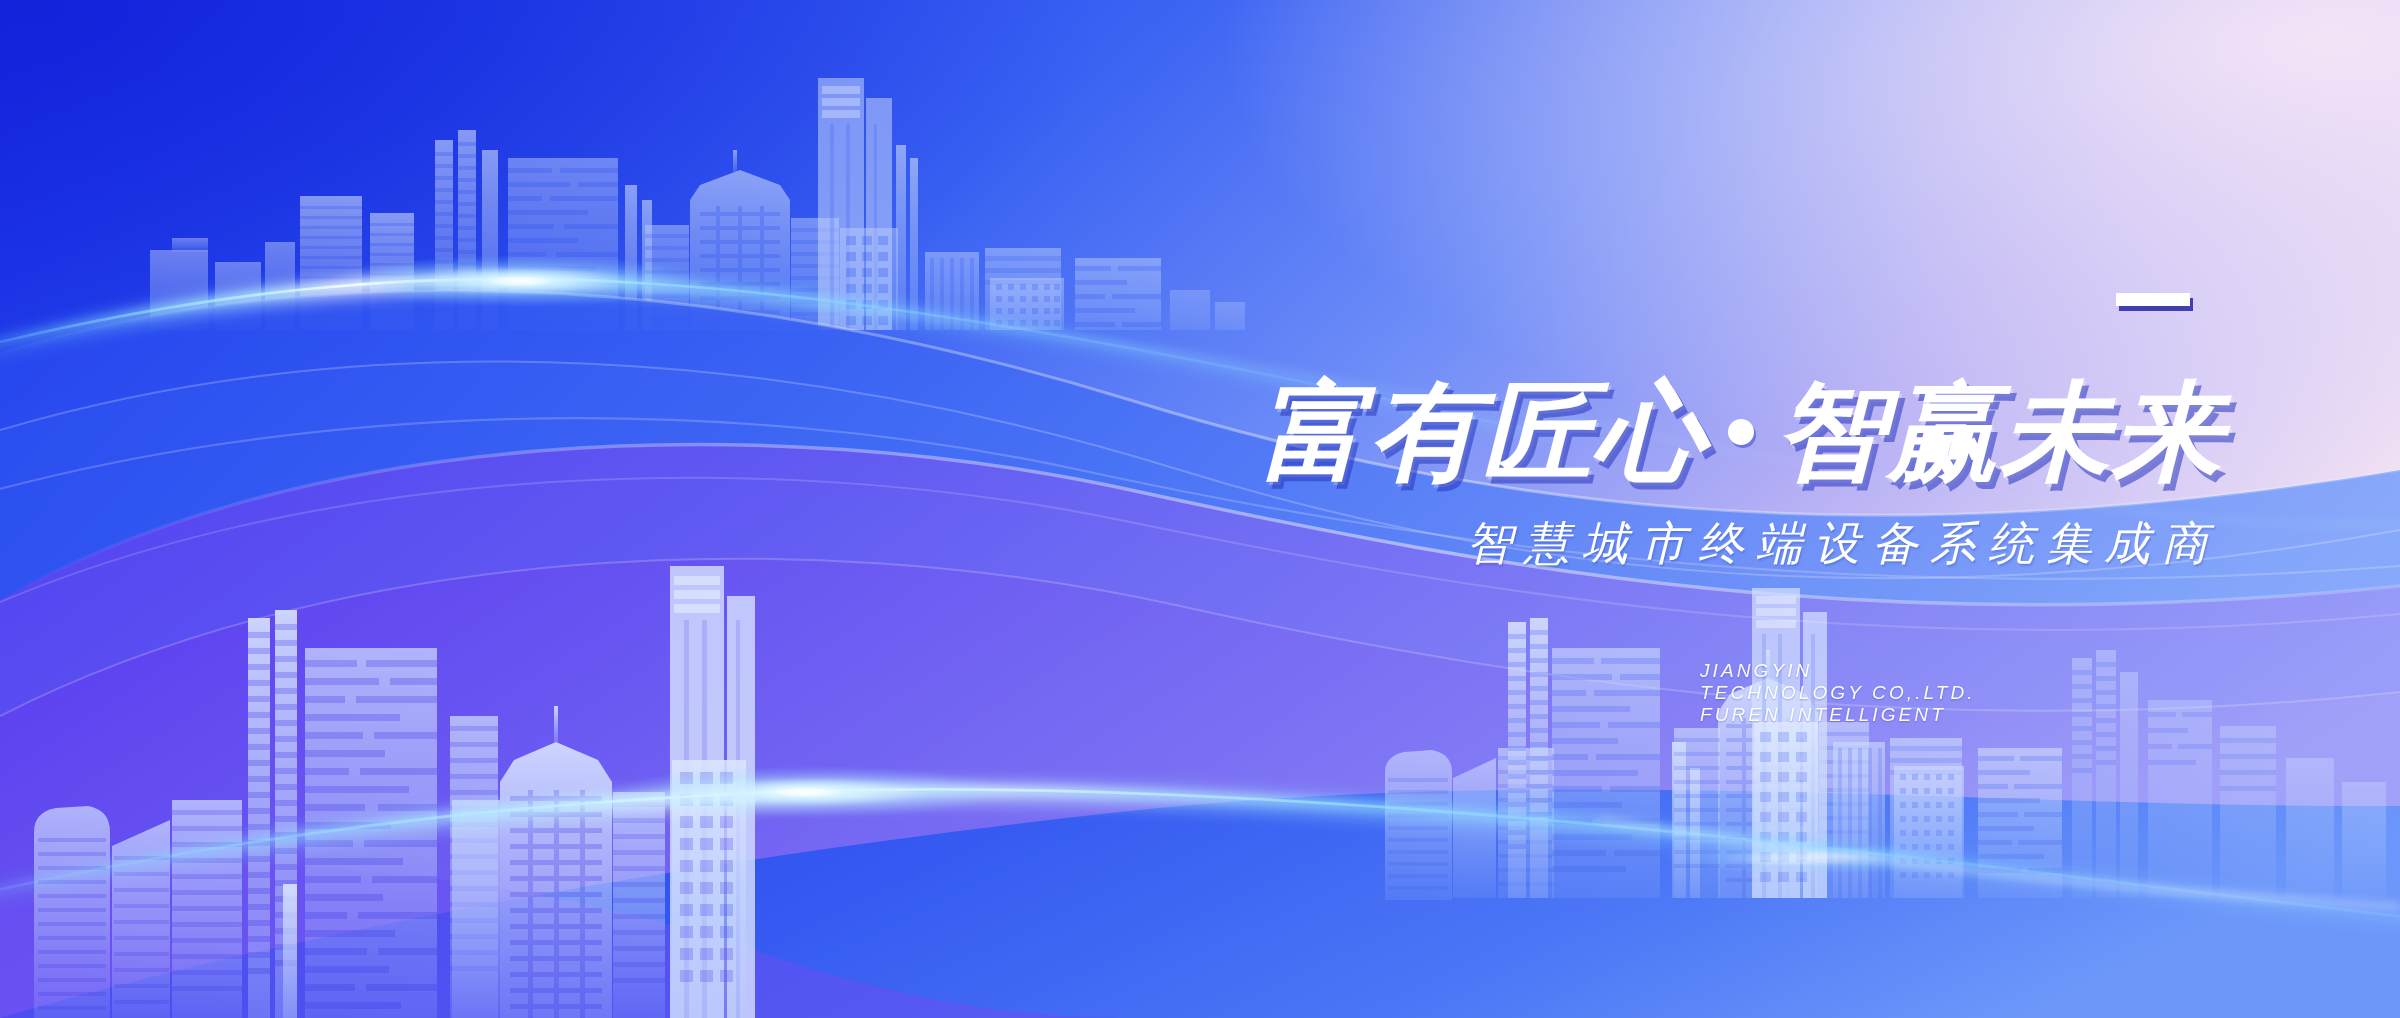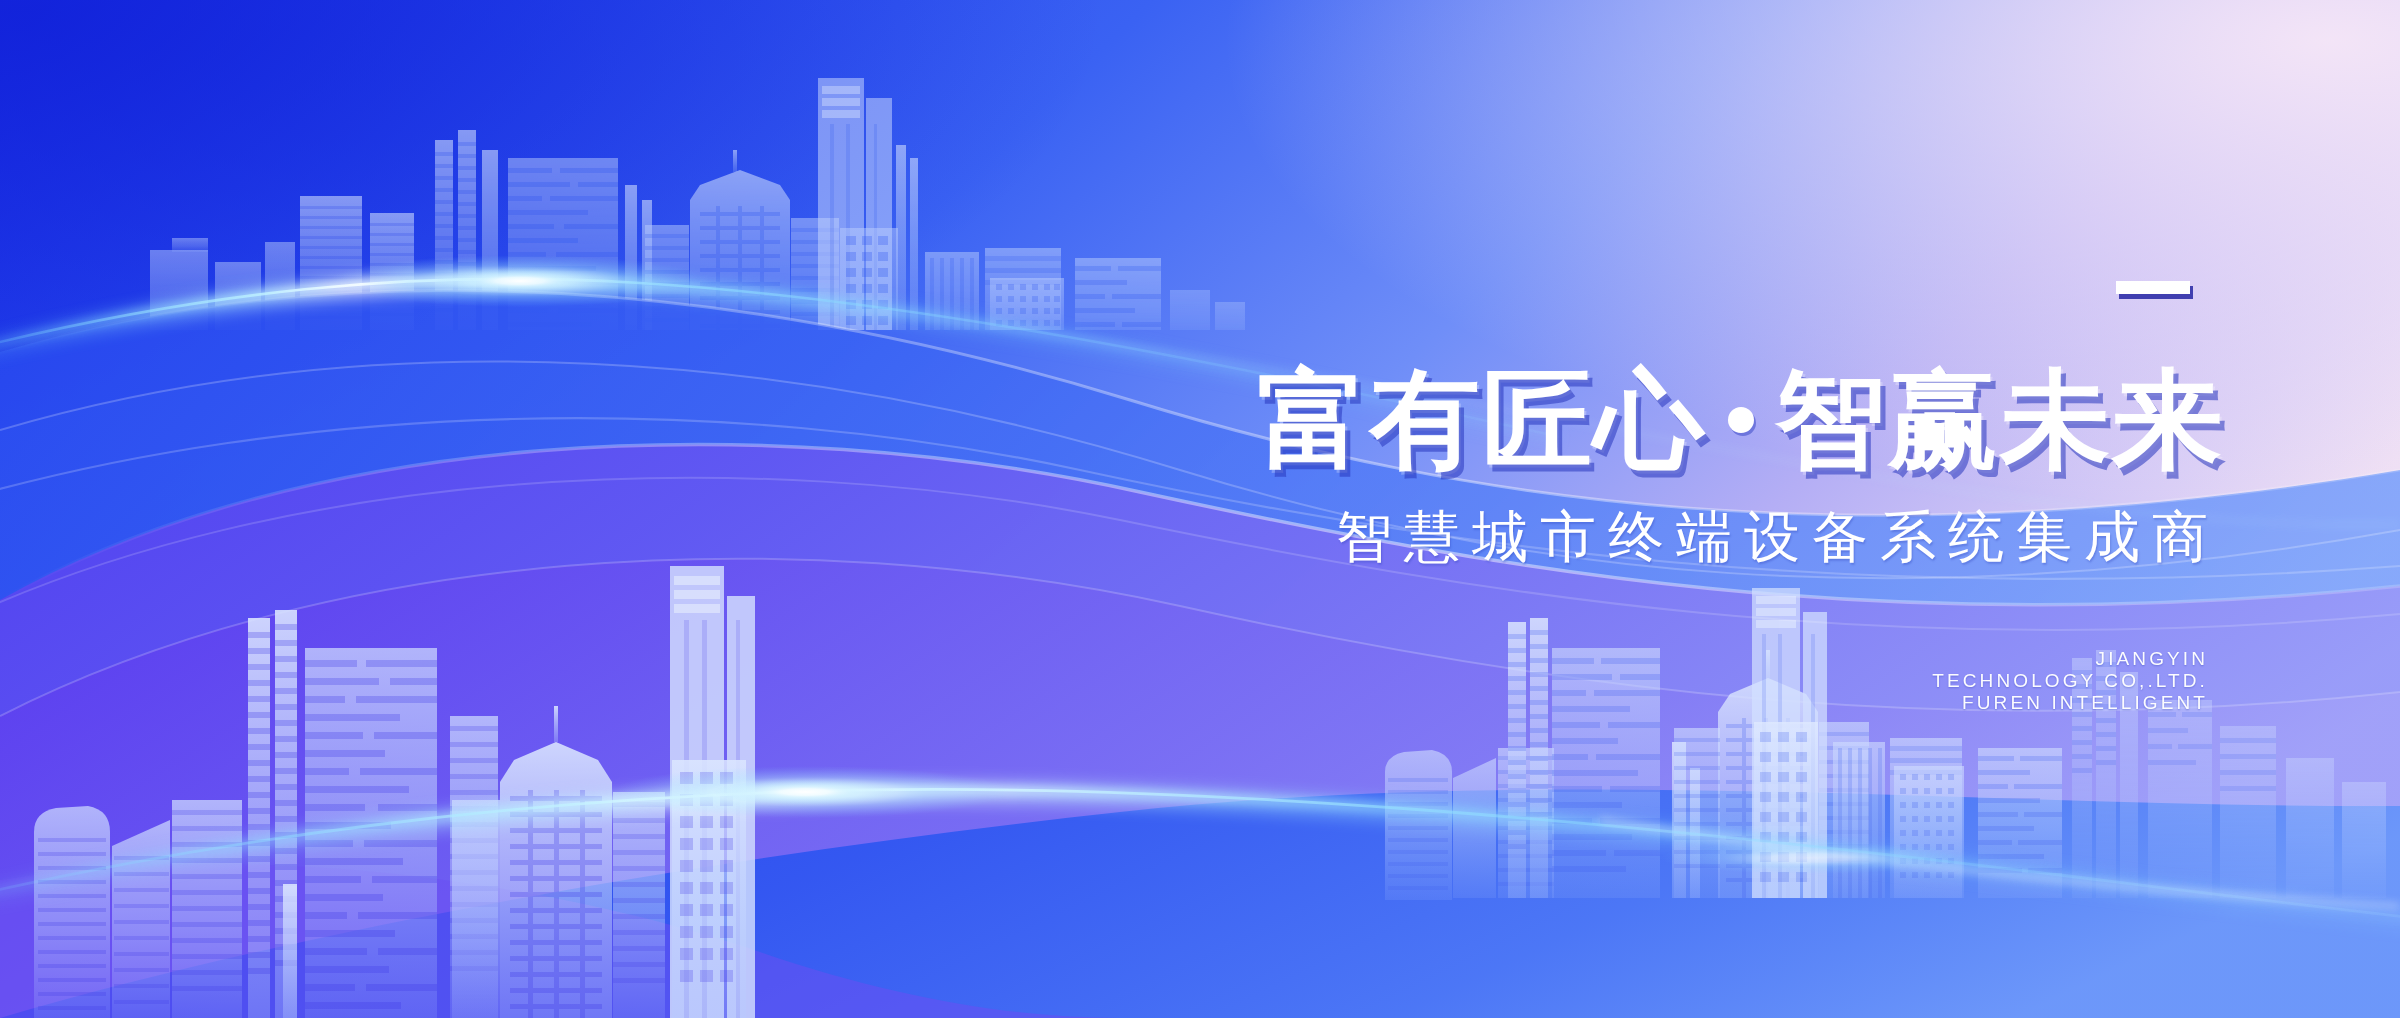--- a/index.html
+++ b/index.html
@@ -12,23 +12,24 @@
     font-family:"Liberation Sans","DejaVu Sans",sans-serif;
     background:#2a5bf0;
     isolation:isolate;
   }
   .layer{position:absolute;inset:0;}
   .svgfill{width:100%;height:100%;display:block;}
 
   
   #content{
     position:absolute;
-    left:0;top:0;width:2400px;height:784px;
+    left:0;top:12px;width:2400px;height:784px;
     pointer-events:none;
     z-index:40;
+    font-style:italic;
   }
   #accent-dash{
     position:absolute;
     left:2116px;top:281px;
     width:74px;height:13px;
     background:#ffffff;
     box-shadow:3px 5px 0 0 rgba(30,32,160,.82);
     pointer-events:auto;
   }
   #title-row{
@@ -57,36 +58,35 @@
     background:#ffffff;
     margin:0 26px;
     flex:0 0 auto;
     box-shadow:2px 3px 0 rgba(40,55,190,.45);
   }
   #subtitle{
     position:absolute;
     left:1200px;top:505px;
     width:1020px;
     text-align:right;
-    font-size:56px;
+    font-size:46px;
     font-weight:400;
     color:#ffffff;
     letter-spacing:12px;
     line-height:1.15;
     white-space:nowrap;
     text-indent:12px;
     font-family:"DejaVu Sans","Liberation Sans",sans-serif;
     text-shadow:1px 2px 2px rgba(40,60,180,.30);
     pointer-events:auto;
   }
   #company-en{
     position:absolute;
     left:1700px;top:648px;
     width:508px;
-    text-align:right;
     pointer-events:auto;
   }
   #company-en div{
     font-size:19px;
     color:#ffffff;
     letter-spacing:3.1px;
     line-height:22px;
     white-space:nowrap;
     font-weight:400;
     opacity:.97;

